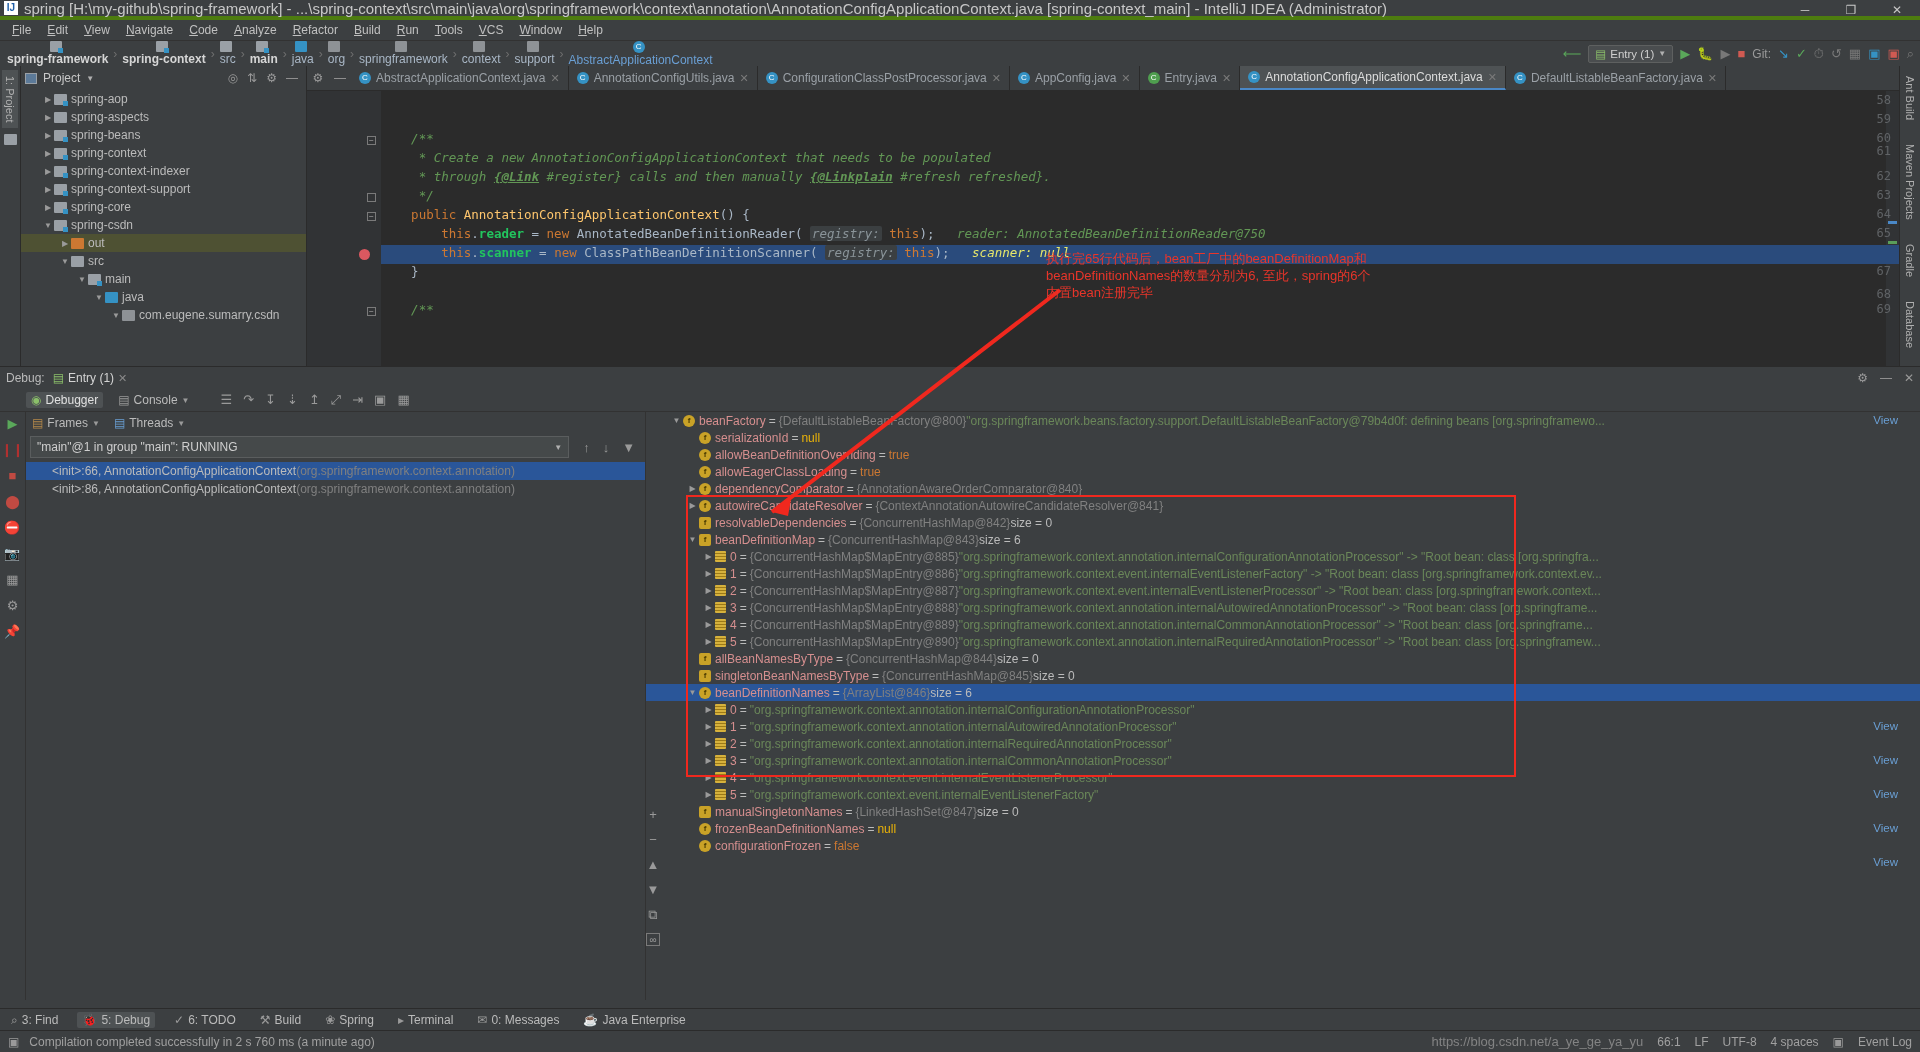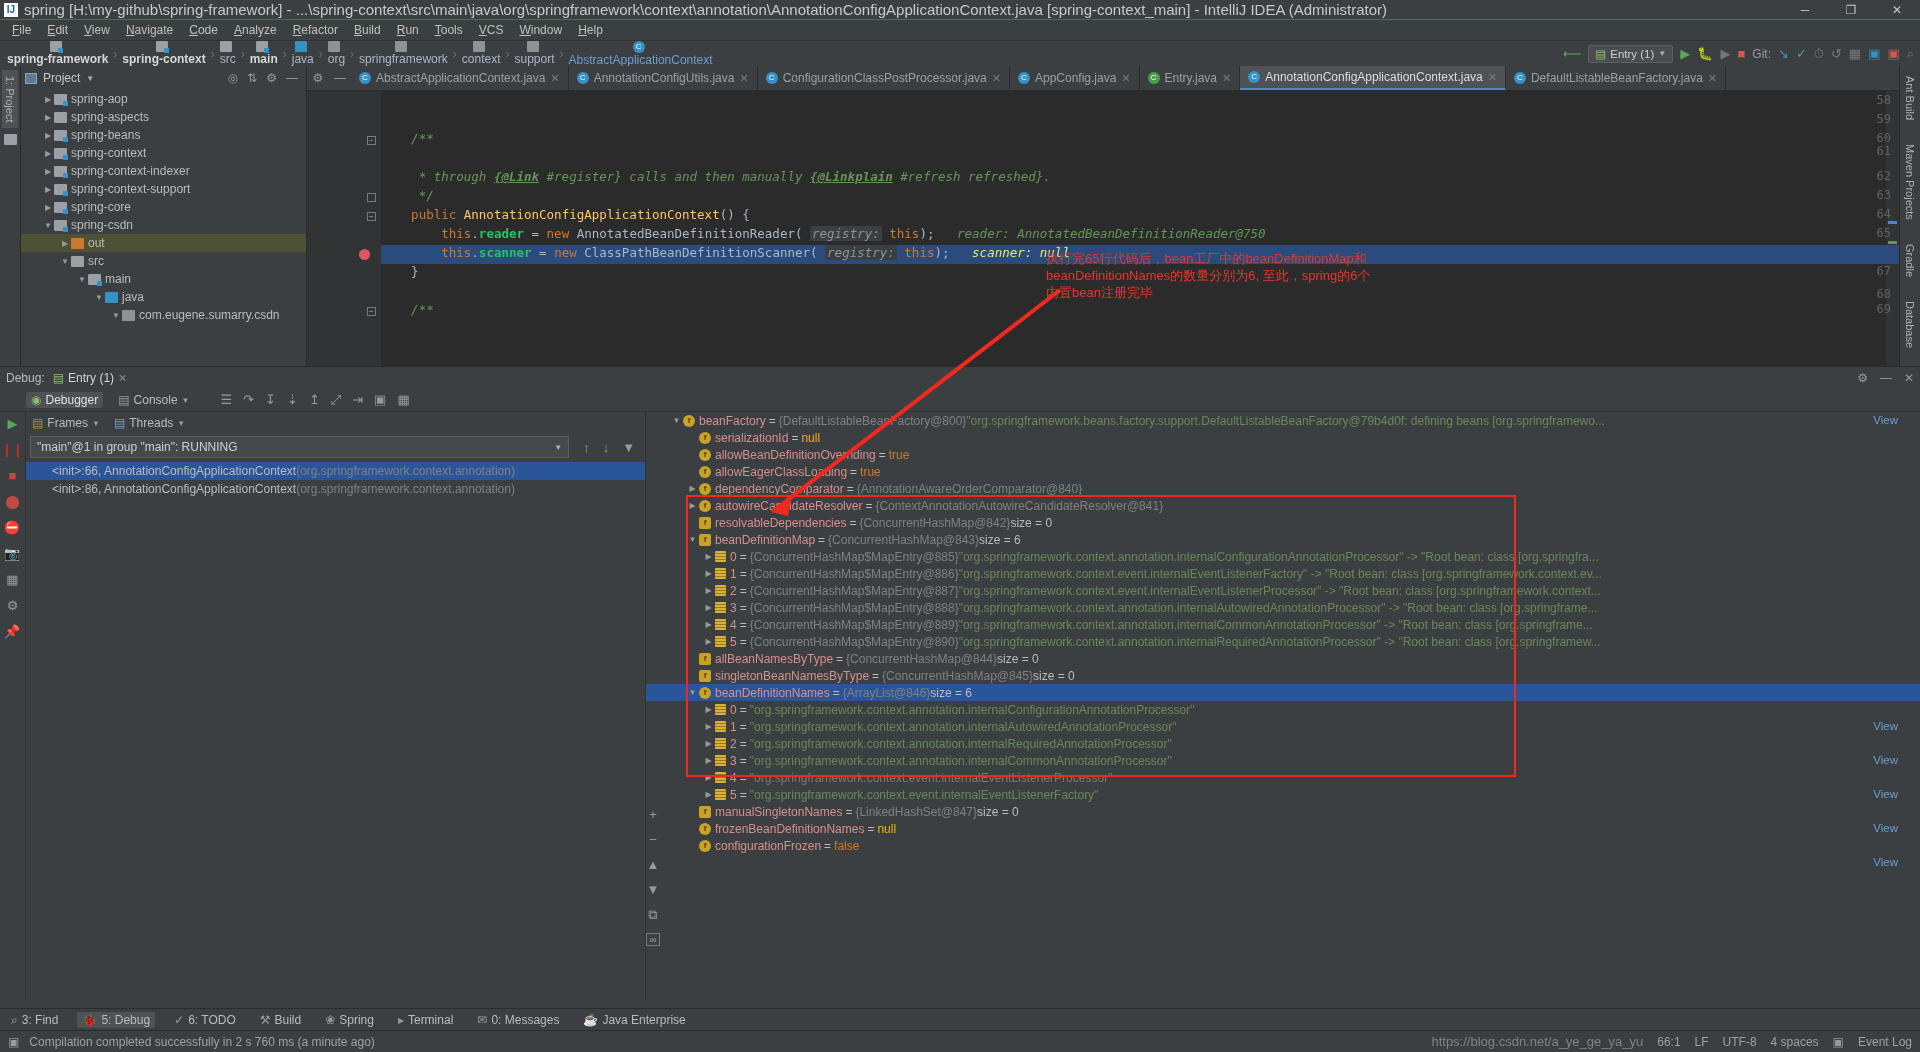--- a/index.html
+++ b/index.html
@@ -1,21 +1,21 @@
 <!DOCTYPE html>
 <html><head>
 <meta charset="utf-8">
 <style>
   * { box-sizing: border-box; margin:0; padding:0; }
   html,body{ width:1920px; height:1052px; overflow:hidden; background:#3c3f41; }
   body{ font-family:"Liberation Sans", sans-serif; font-size:12px; color:#bbbbbb; }
 
   
   .titlebar{ height:20px; background:#3c3f41; display:flex; align-items:center;
-             border-bottom:1px solid #4d7c0f; position:relative; }
+             border-bottom:4px solid #4d7c0f; position:relative; }
   .tb-logo{ width:14px; height:14px; margin:0 6px 0 4px; background:#ffffff; color:#1f5fa8;
             font-size:10px; font-weight:bold; text-align:center; line-height:14px; }
   .tb-title{ font-size:15px; color:#c8c8c8; white-space:nowrap; }
   .tb-winbtns{ position:absolute; right:0; top:0; height:20px; display:flex; }
   .tb-winbtn{ width:46px; height:20px; text-align:center; line-height:20px;
               font-size:12px; color:#c8c8c8; }
 
   
   .menubar{ height:21px; background:#3c3f41; display:flex; align-items:center;
             padding-left:4px; border-bottom:1px solid #323232; }
@@ -431,20 +431,21 @@
         <div class="mk" style="top:150px;background:#5a9e5a;"></div>
       </div>
     <div class="ln" style="top: 2px;">58</div>
         <div class="cline" style="top: 2px;"></div>
         <div class="ln" style="top: 21px;">59</div>
         <div class="cline" style="top: 21px;"></div>
         <div class="ln" style="top: 40px;">60</div>
         <div class="cline" style="top: 40px;"><span class="cmt">    /**</span></div>
         <div class="fold" style="top: 45px;">−</div>
         <div class="ln" style="top: 53px;">61</div>
+        <div class="cline" style="top: 59px;"><span class="cmt">     * Create a new AnnotationConfigApplicationContext that needs to be populated</span></div>
         <div class="ln" style="top: 78px;">62</div>
         <div class="cline" style="top: 78px;"><span class="cmt">     * through </span><span class="lnk">{@Link</span><span class="cmt"> #register} calls and then manually </span><span class="lnk">{@Linkplain</span><span class="cmt"> #refresh refreshed}.</span></div>
         <div class="ln" style="top: 97px;">63</div>
         <div class="cline" style="top: 97px;"><span class="cmt">     */</span></div>
         <div class="fold" style="top: 102px;"></div>
         <div class="ln" style="top: 116px;">64</div>
         <div class="cline" style="top: 116px;"><span class="kw">    public </span><span class="typ">AnnotationConfigApplicationContext</span><span class="pln">() {</span></div>
         <div class="fold" style="top: 121px;">−</div>
         <div class="ln" style="top: 135px;">65</div>
         <div class="cline" style="top: 135px;"><span class="pln">        </span><span class="kw">this</span><span class="pln">.</span><span class="fld">reader</span><span class="pln"> = </span><span class="kw">new </span><span class="pln">AnnotatedBeanDefinitionReader</span><span class="pln">( </span><span class="hint">registry:</span><span class="pln"> </span><span class="kw">this</span><span class="pln">);</span><span class="inlay">   reader: AnnotatedBeanDefinitionReader@750</span></div>

